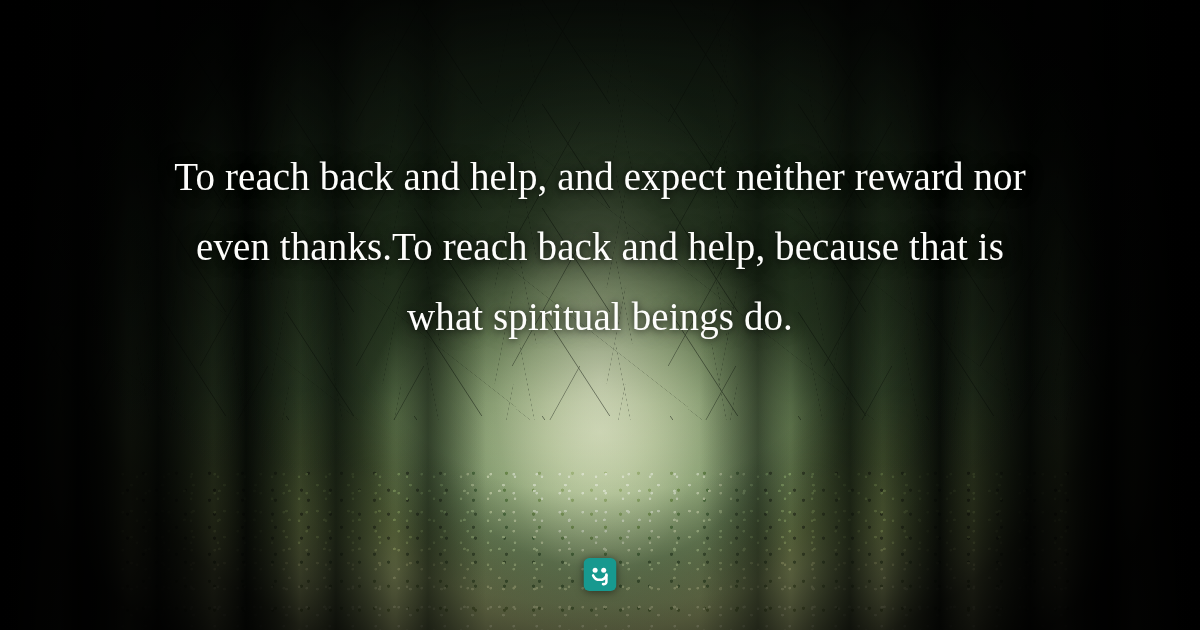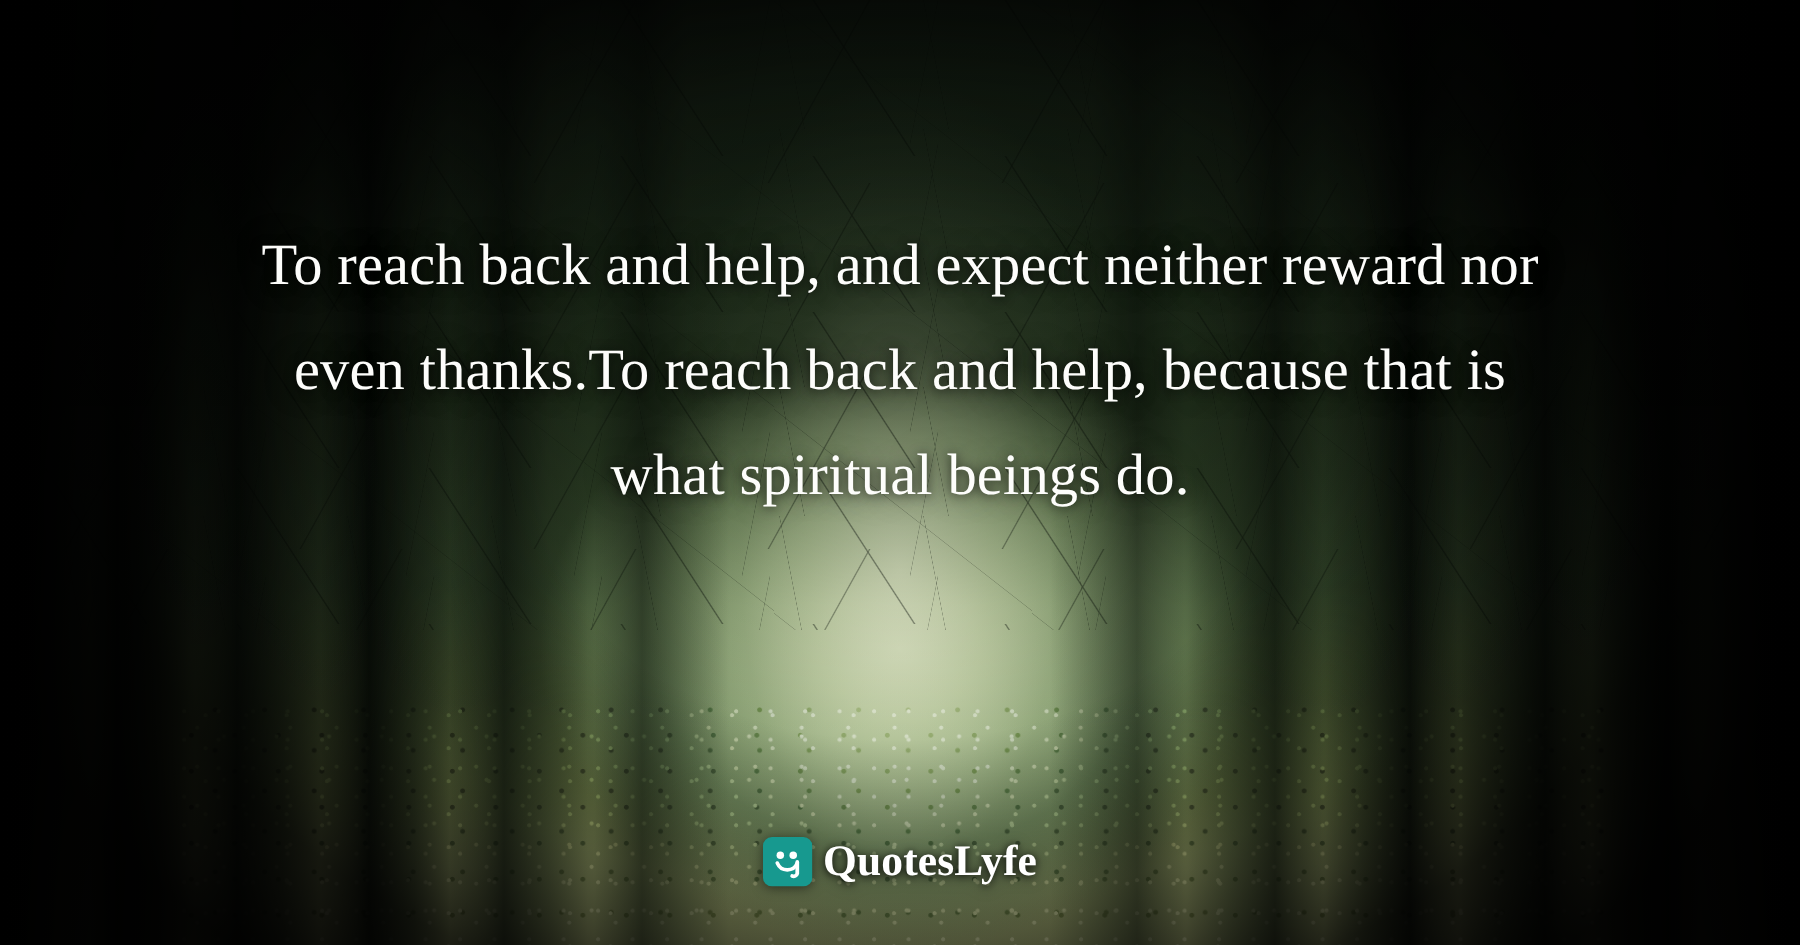--- a/index.html
+++ b/index.html
@@ -199,16 +199,15 @@
         <rect x="0" y="0" width="33" height="33" rx="6" fill="#17998f"></rect>
 
         <circle cx="11.6" cy="12.2" r="2.5" fill="#ffffff"></circle>
         <circle cx="20.2" cy="12.2" r="2.5" fill="#ffffff"></circle>
 
         <path d="M9.6 17.4 A7.2 7.2 0 0 0 22.9 17.4" fill="none" stroke="#ffffff" stroke-width="2.5" stroke-linecap="round"></path>
 
         <path d="M22.9 16.6 L22.9 24.3 A2.5 2.5 0 0 1 19.5 26.0" fill="none" stroke="#ffffff" stroke-width="2.5" stroke-linecap="round"></path>
       </svg>
     </div>
-    <div class="brand-name">QuotesLyfe</div>
   </div>
 
 </div>
 
 </body></html>

